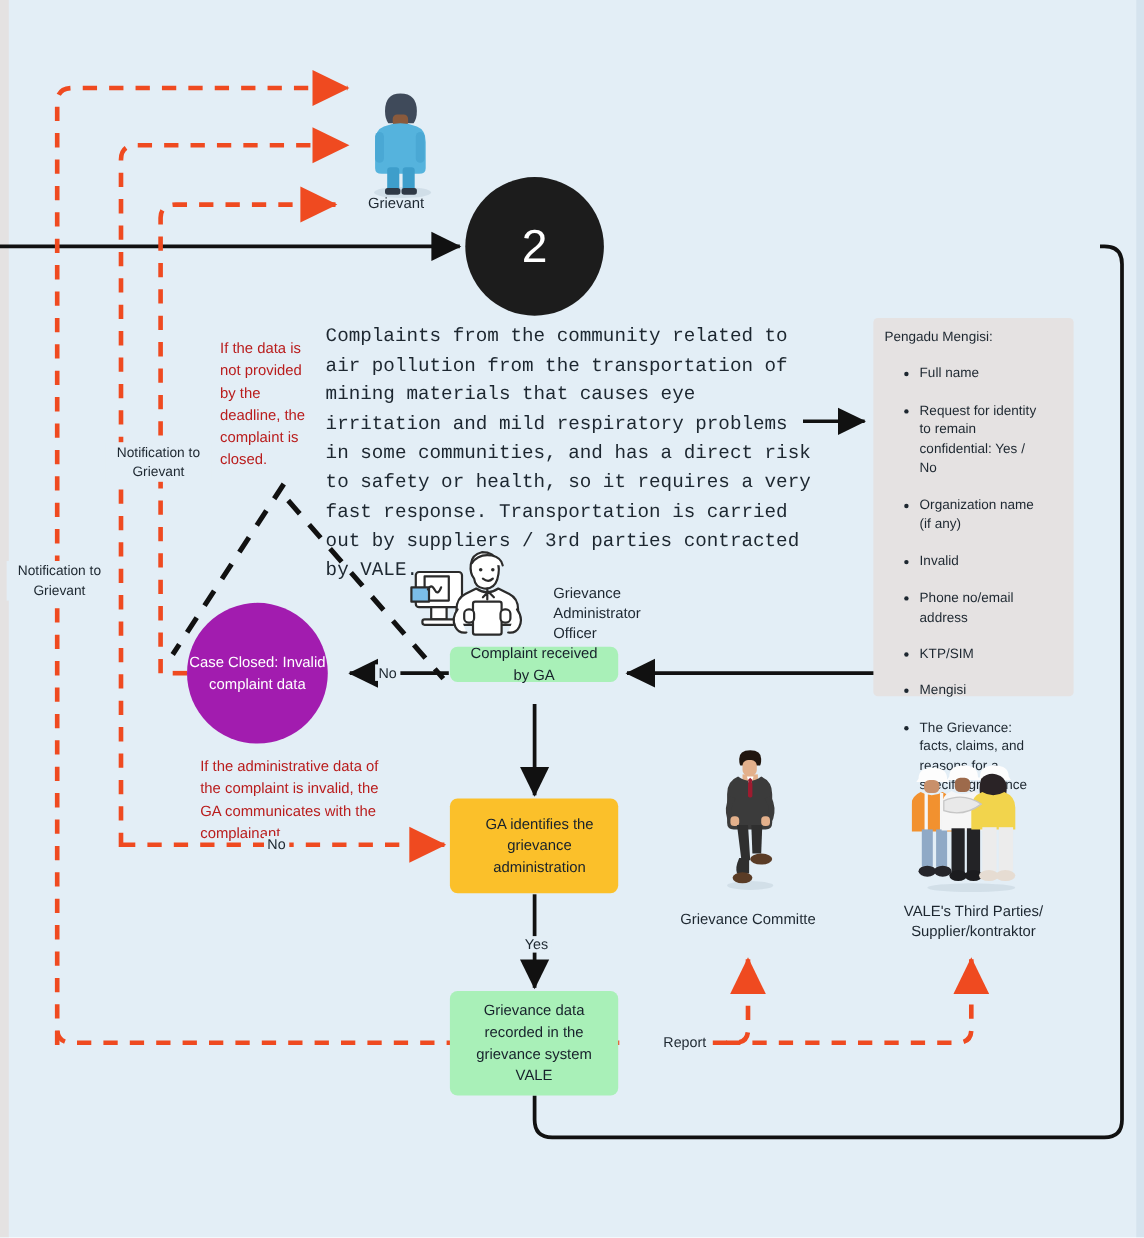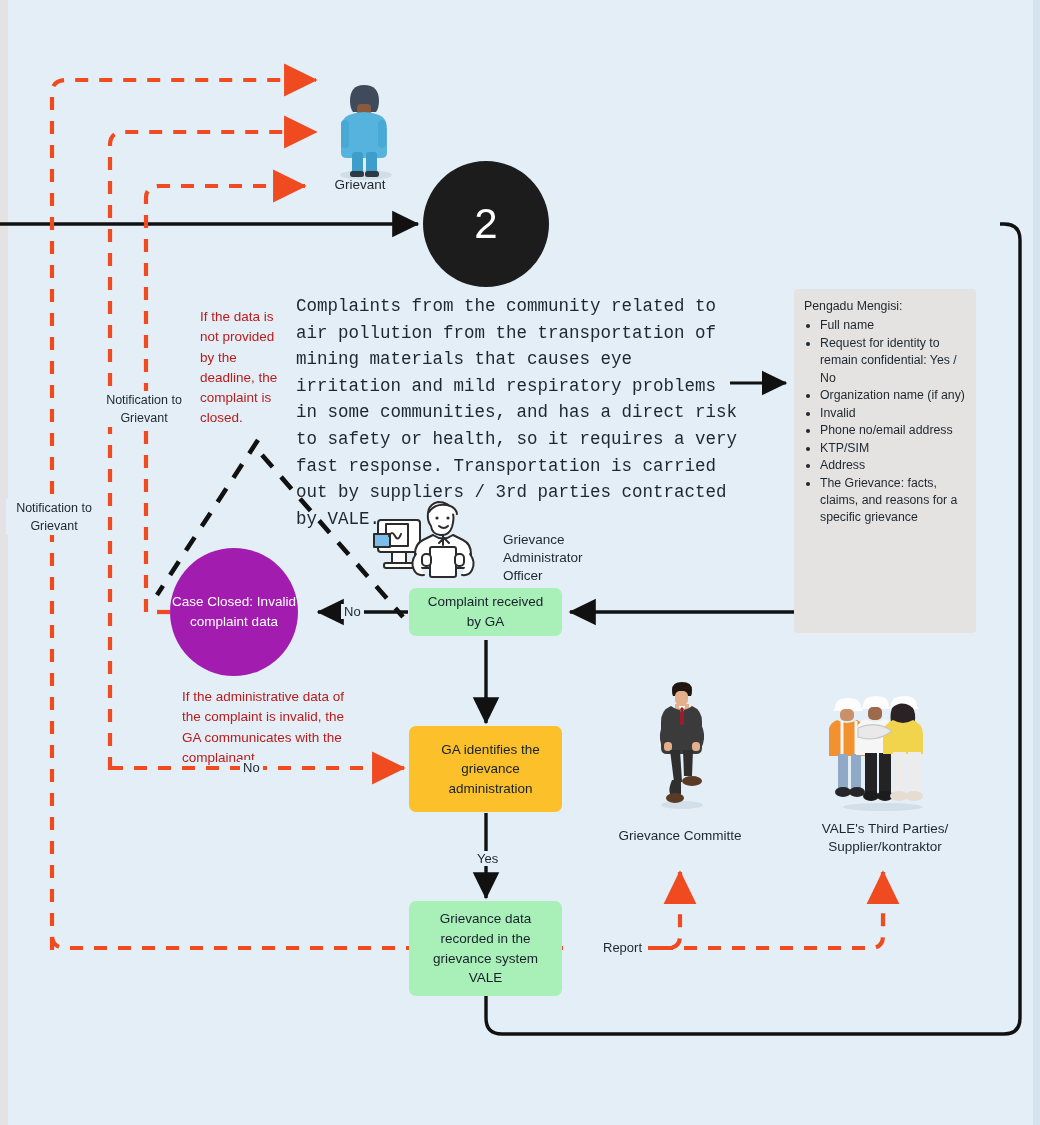--- a/index.html
+++ b/index.html
@@ -82,20 +82,21 @@
     font-size: 17.5px;
     line-height: 1.52;
     font-family: Liberation Mono, monospace;
   }
   .smalllabel {
     position: absolute;
     color: #1d2730;
     font-size: 12.5px;
     line-height: 1.45;
     text-align: center;
+    margin-top: 11px;
   }
   .edgelabel {
     position: absolute;
     color: #1d2730;
     font-size: 13px;
     background: #e3eef6;
     padding: 0 3px;
   }
   #infopanel {
     position: absolute;
@@ -106,21 +107,21 @@
     padding: 9px 10px 0 10px;
     box-sizing: border-box;
     color: #1d2730;
     font-size: 12.3px;
     line-height: 1.42;
   }
   #infopanel ul {
     margin: 2px 0 0 0;
     padding-left: 16px;
   }
-  #infopanel li { margin: 0; }
+  #infopanel li { margin: 16px; }
   .figure { position: absolute; }
   .cap {
     position: absolute;
     font-size: 13.5px;
     color: #1d2730;
     text-align: center;
     line-height: 1.35;
   }
 </style>
 </head>
@@ -229,21 +230,21 @@
 
 <div id="infopanel">
   <div>Pengadu Mengisi:</div>
   <ul>
     <li>Full name</li>
     <li>Request for identity to remain confidential: Yes / No</li>
     <li>Organization name (if any)</li>
     <li>Invalid</li>
     <li>Phone no/email address</li>
     <li>KTP/SIM</li>
-    <li>Address</li>
+    <li>Mengisi</li>
     <li>The Grievance: facts, claims, and reasons for a specific grievance</li>
   </ul>
 </div>
 
 <div class="plaintext" style="left:200px; top:307px; width:92px;">If the data is not provided by the deadline, the complaint is closed.</div>
 <div class="plaintext" style="left:182px; top:687px; width:170px;">If the administrative data of the complaint is invalid, the GA communicates with the complainant.</div>
 
 <div class="smalllabel" style="left:96px; top:391px; width:96px; background:#e3eef6;">Notification to Grievant</div>
 <div class="smalllabel" style="left:6px; top:499px; width:96px; background:#e3eef6;">Notification to Grievant</div>
 
@@ -270,21 +271,21 @@
       <rect x="83" y="62" width="9" height="12" rx="4"></rect>
     </g>
   </svg>
 </div>
 <div class="cap" style="left:503px; top:531px; width:100px; text-align:left;">Grievance Administrator Officer</div>
 
 <div class="node circle-red" style="left:170px; top:548px; width:128px; height:128px;">
   <span>Case Closed: Invalid complaint data</span>
 </div>
 
-<div class="node boxnode green" style="left:409px; top:588px; width:153px; height:48px;">
+<div class="node boxnode green" style="left:409px; top:588px; width:153px; height:32px;">
   <span>Complaint received by GA</span>
 </div>
 
 <div class="node boxnode yellow" style="left:409px; top:726px; width:153px; height:86px;padding-left:20px;">
   <span>GA identifies the grievance administration</span>
 </div>
 
 <div class="node boxnode green" style="left:409px; top:901px; width:153px; height:95px;">
   <span>Grievance data recorded in the grievance system VALE</span>
 </div>

